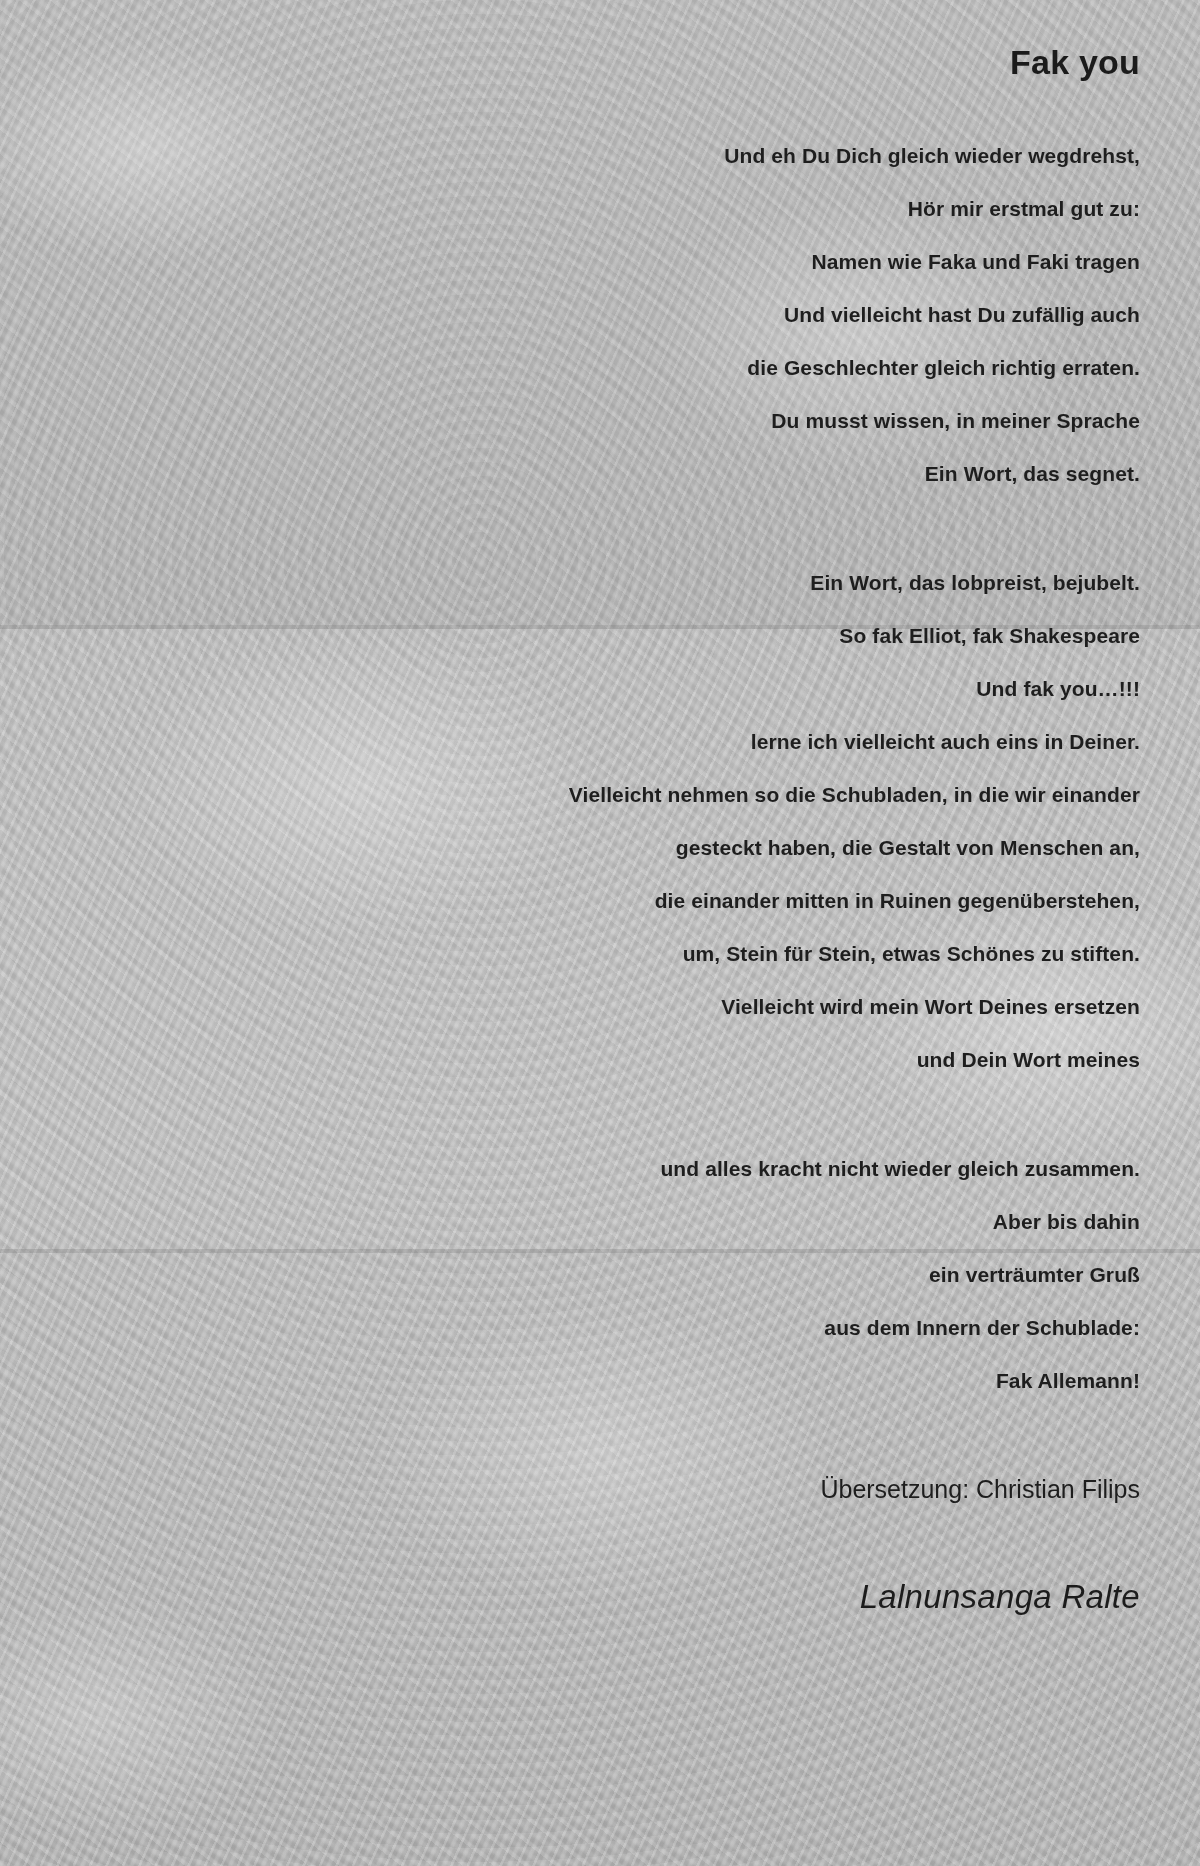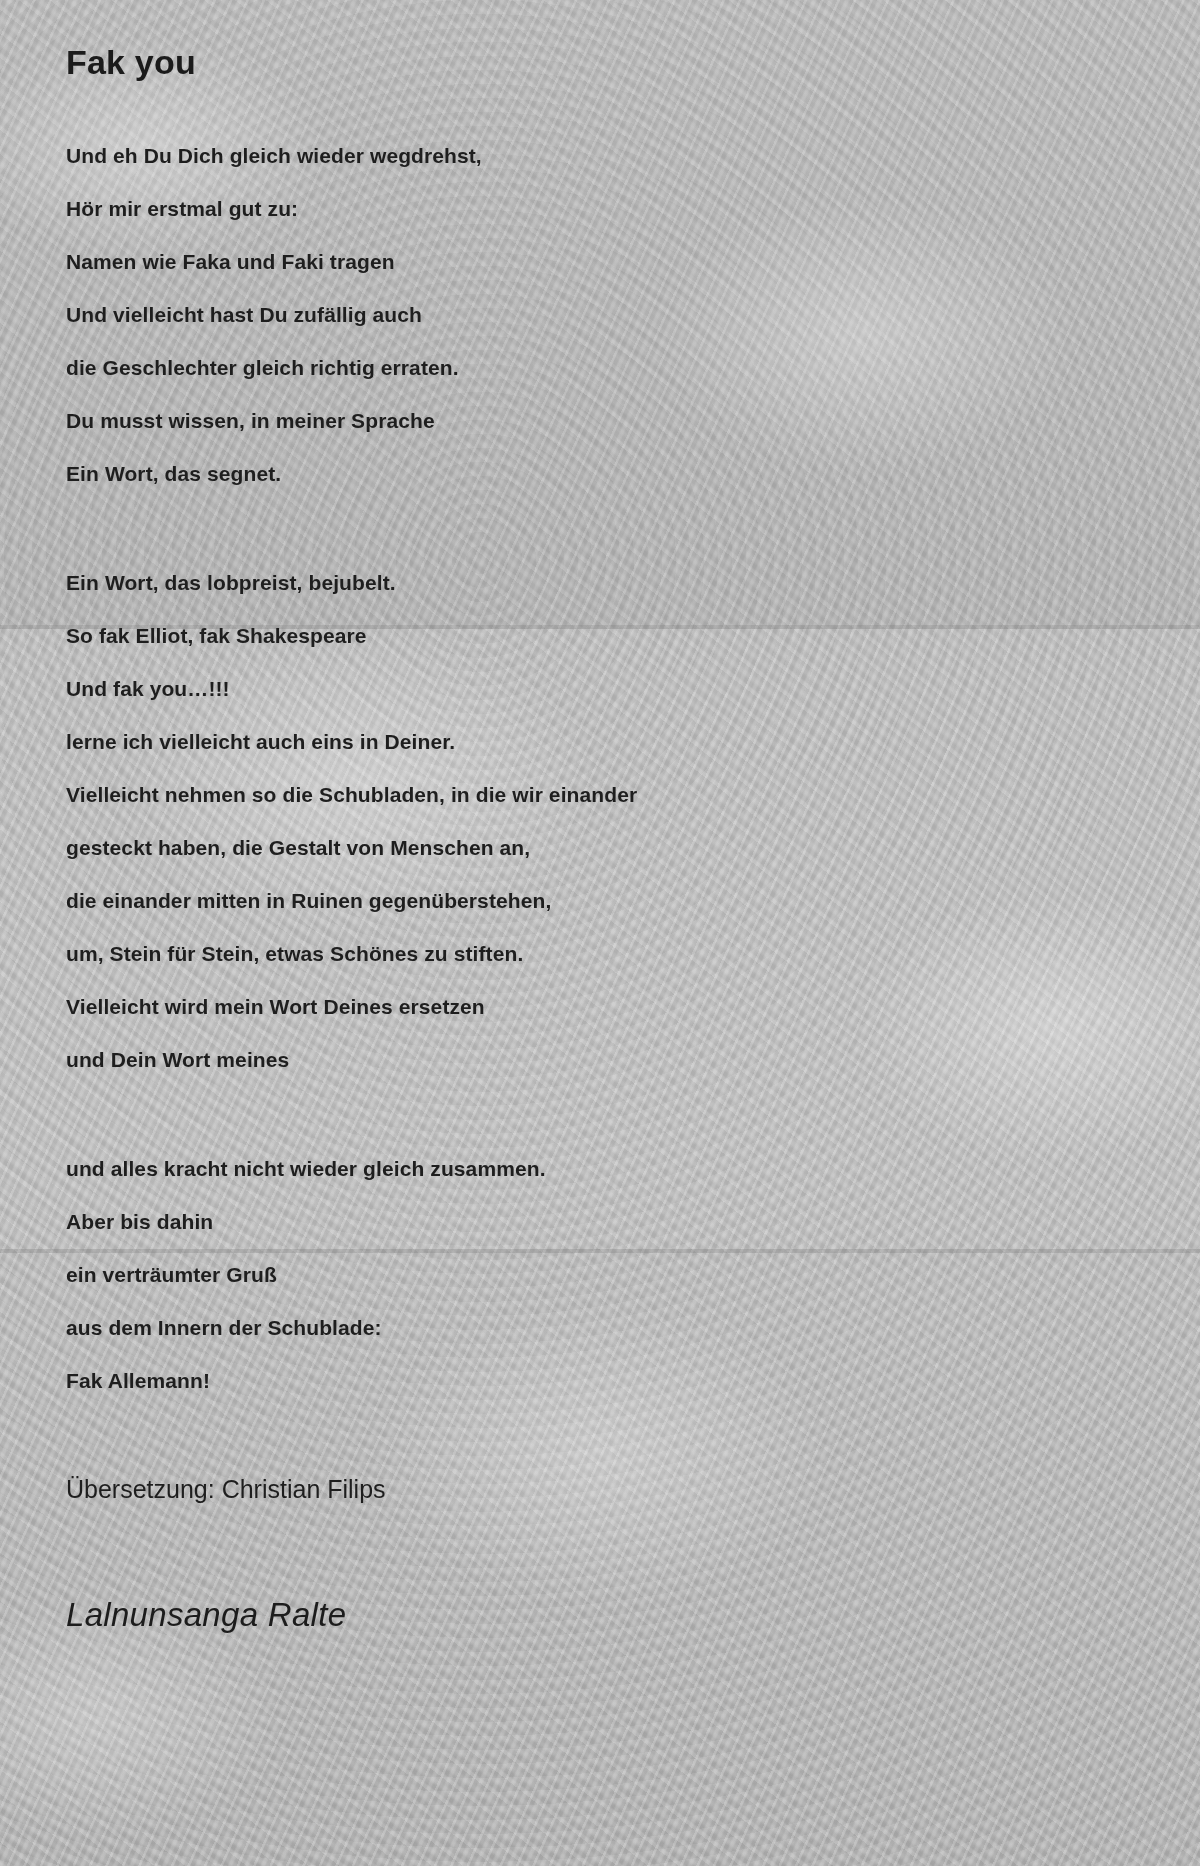--- a/index.html
+++ b/index.html
@@ -25,20 +25,21 @@
       radial-gradient(ellipse 260px 160px at 12% 8%, rgba(255,255,255,0.34), rgba(255,255,255,0) 70%),
       radial-gradient(ellipse 300px 200px at 72% 18%, rgba(255,255,255,0.30), rgba(255,255,255,0) 70%),
       radial-gradient(ellipse 340px 220px at 30% 42%, rgba(255,255,255,0.26), rgba(255,255,255,0) 70%),
       radial-gradient(ellipse 280px 190px at 88% 55%, rgba(255,255,255,0.28), rgba(255,255,255,0) 72%),
       radial-gradient(ellipse 320px 210px at 50% 78%, rgba(255,255,255,0.24), rgba(255,255,255,0) 72%),
       radial-gradient(ellipse 260px 170px at 8% 92%, rgba(255,255,255,0.22), rgba(255,255,255,0) 72%),
       repeating-linear-gradient(114deg, rgba(255,255,255,0.12) 0px, rgba(255,255,255,0.12) 2px, rgba(0,0,0,0.05) 3px, rgba(0,0,0,0.05) 6px, rgba(255,255,255,0.09) 8px, rgba(255,255,255,0.09) 10px, rgba(0,0,0,0.035) 12px, rgba(0,0,0,0.035) 15px),
       repeating-linear-gradient(38deg, rgba(255,255,255,0.10) 0px, rgba(255,255,255,0.10) 3px, rgba(0,0,0,0.045) 5px, rgba(0,0,0,0.045) 8px, rgba(255,255,255,0.07) 11px, rgba(255,255,255,0.07) 13px, rgba(0,0,0,0.03) 16px, rgba(0,0,0,0.03) 19px),
       repeating-radial-gradient(circle at 40% 30%, rgba(255,255,255,0.07) 0px, rgba(255,255,255,0.07) 4px, rgba(0,0,0,0.025) 8px, rgba(0,0,0,0.025) 14px),
       linear-gradient(180deg, #c4c4c4 0%, #bcbcbc 30%, #c0c0c0 60%, #b5b5b5 100%);
+    text-align: right;
   }
 
   
   .band {
     position: absolute;
     left: 0;
     width: 1200px;
     pointer-events: none;
   }
   .band-1 { top: 0;     height: 625px;  background: rgba(150,150,150,0.10); }
@@ -82,21 +83,21 @@
     color: #1e1e1e;
     line-height: 53px;
     margin-top: 50px;
   }
 
   .author {
     font-size: 33px;
     font-style: italic;
     font-weight: normal;
     color: #1c1c1c;
-    margin-top: 80px;
+    margin-top: 62px;
     letter-spacing: 0.3px;
   }
 </style>
 </head>
 <body>
 
 <div class="page">
 
   <div class="band band-1"></div>
   <div class="band band-2"></div>

